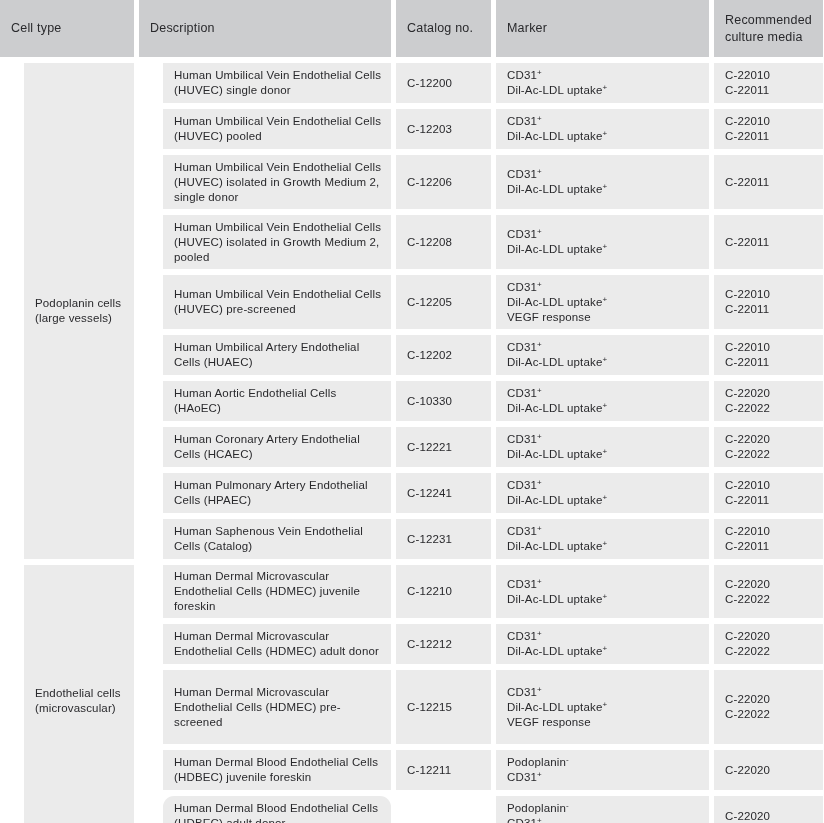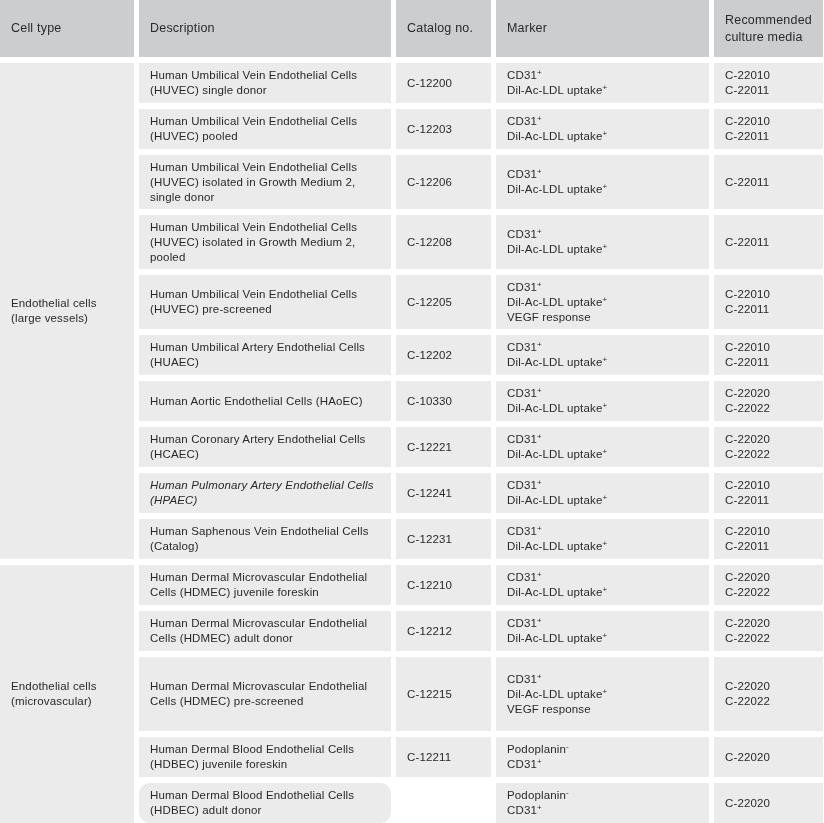--- a/index.html
+++ b/index.html
@@ -36,38 +36,38 @@
     background:var(--cell-bg);
     display:flex;
     flex-direction:column;
     justify-content:center;
     padding:4px 11px;
     font-size:11.5px;
     line-height:15px;
     letter-spacing:.15px;
   }
   .cell .line{white-space:nowrap;}
-  .desc{padding-right:6px;white-space:normal;}
+  .desc{padding-right:6px;white-space:normal;margin-left:24px;}
   sup{
     font-size:8px;
     line-height:0;
     vertical-align:4px;
     letter-spacing:0;
   }
 </style>
 </head>
 <body>
 
 <div class="table" id="grid" style="grid-template-rows: 57px minmax(40px, auto) minmax(40px, auto) minmax(54px, auto) minmax(54px, auto) minmax(54px, auto) minmax(40px, auto) minmax(40px, auto) minmax(40px, auto) minmax(40px, auto) minmax(40px, auto) minmax(40px, auto) minmax(40px, auto) minmax(74px, auto) minmax(40px, auto) minmax(40px, auto);">
   <div class="hcell">Cell type</div>
   <div class="hcell">Description</div>
   <div class="hcell">Catalog no.</div>
   <div class="hcell">Marker</div>
   <div class="hcell">Recommended culture media</div>
-<div class="cell desc" style="grid-area: 2 / 1 / span 10;">Endothelial cells (large vessels)</div>
+<div class="cell desc" style="grid-area: 2 / 1 / span 10;">Podoplanin cells (large vessels)</div>
     <div class="cell desc" style="grid-area: 2 / 2;">Human Umbilical Vein Endothelial Cells (HUVEC) single donor</div>
     <div class="cell" style="grid-area: 2 / 3;">
       <div class="line">C-12200</div>
     </div>
     <div class="cell" style="grid-area: 2 / 4;">
       <div class="line">CD31<sup>+</sup></div>
       <div class="line">Dil-Ac-LDL uptake<sup>+</sup></div>
     </div>
     <div class="cell" style="grid-area: 2 / 5;">
       <div class="line">C-22010</div>
@@ -149,21 +149,21 @@
       <div class="line">C-12221</div>
     </div>
     <div class="cell" style="grid-area: 9 / 4;">
       <div class="line">CD31<sup>+</sup></div>
       <div class="line">Dil-Ac-LDL uptake<sup>+</sup></div>
     </div>
     <div class="cell" style="grid-area: 9 / 5;">
       <div class="line">C-22020</div>
       <div class="line">C-22022</div>
     </div>
-    <div class="cell desc" style="grid-area: 10 / 2; font-style: italic;">Human Pulmonary Artery Endothelial Cells (HPAEC)</div>
+    <div class="cell desc" style="grid-area: 10 / 2;">Human Pulmonary Artery Endothelial Cells (HPAEC)</div>
     <div class="cell" style="grid-area: 10 / 3;">
       <div class="line">C-12241</div>
     </div>
     <div class="cell" style="grid-area: 10 / 4;">
       <div class="line">CD31<sup>+</sup></div>
       <div class="line">Dil-Ac-LDL uptake<sup>+</sup></div>
     </div>
     <div class="cell" style="grid-area: 10 / 5;">
       <div class="line">C-22010</div>
       <div class="line">C-22011</div>

